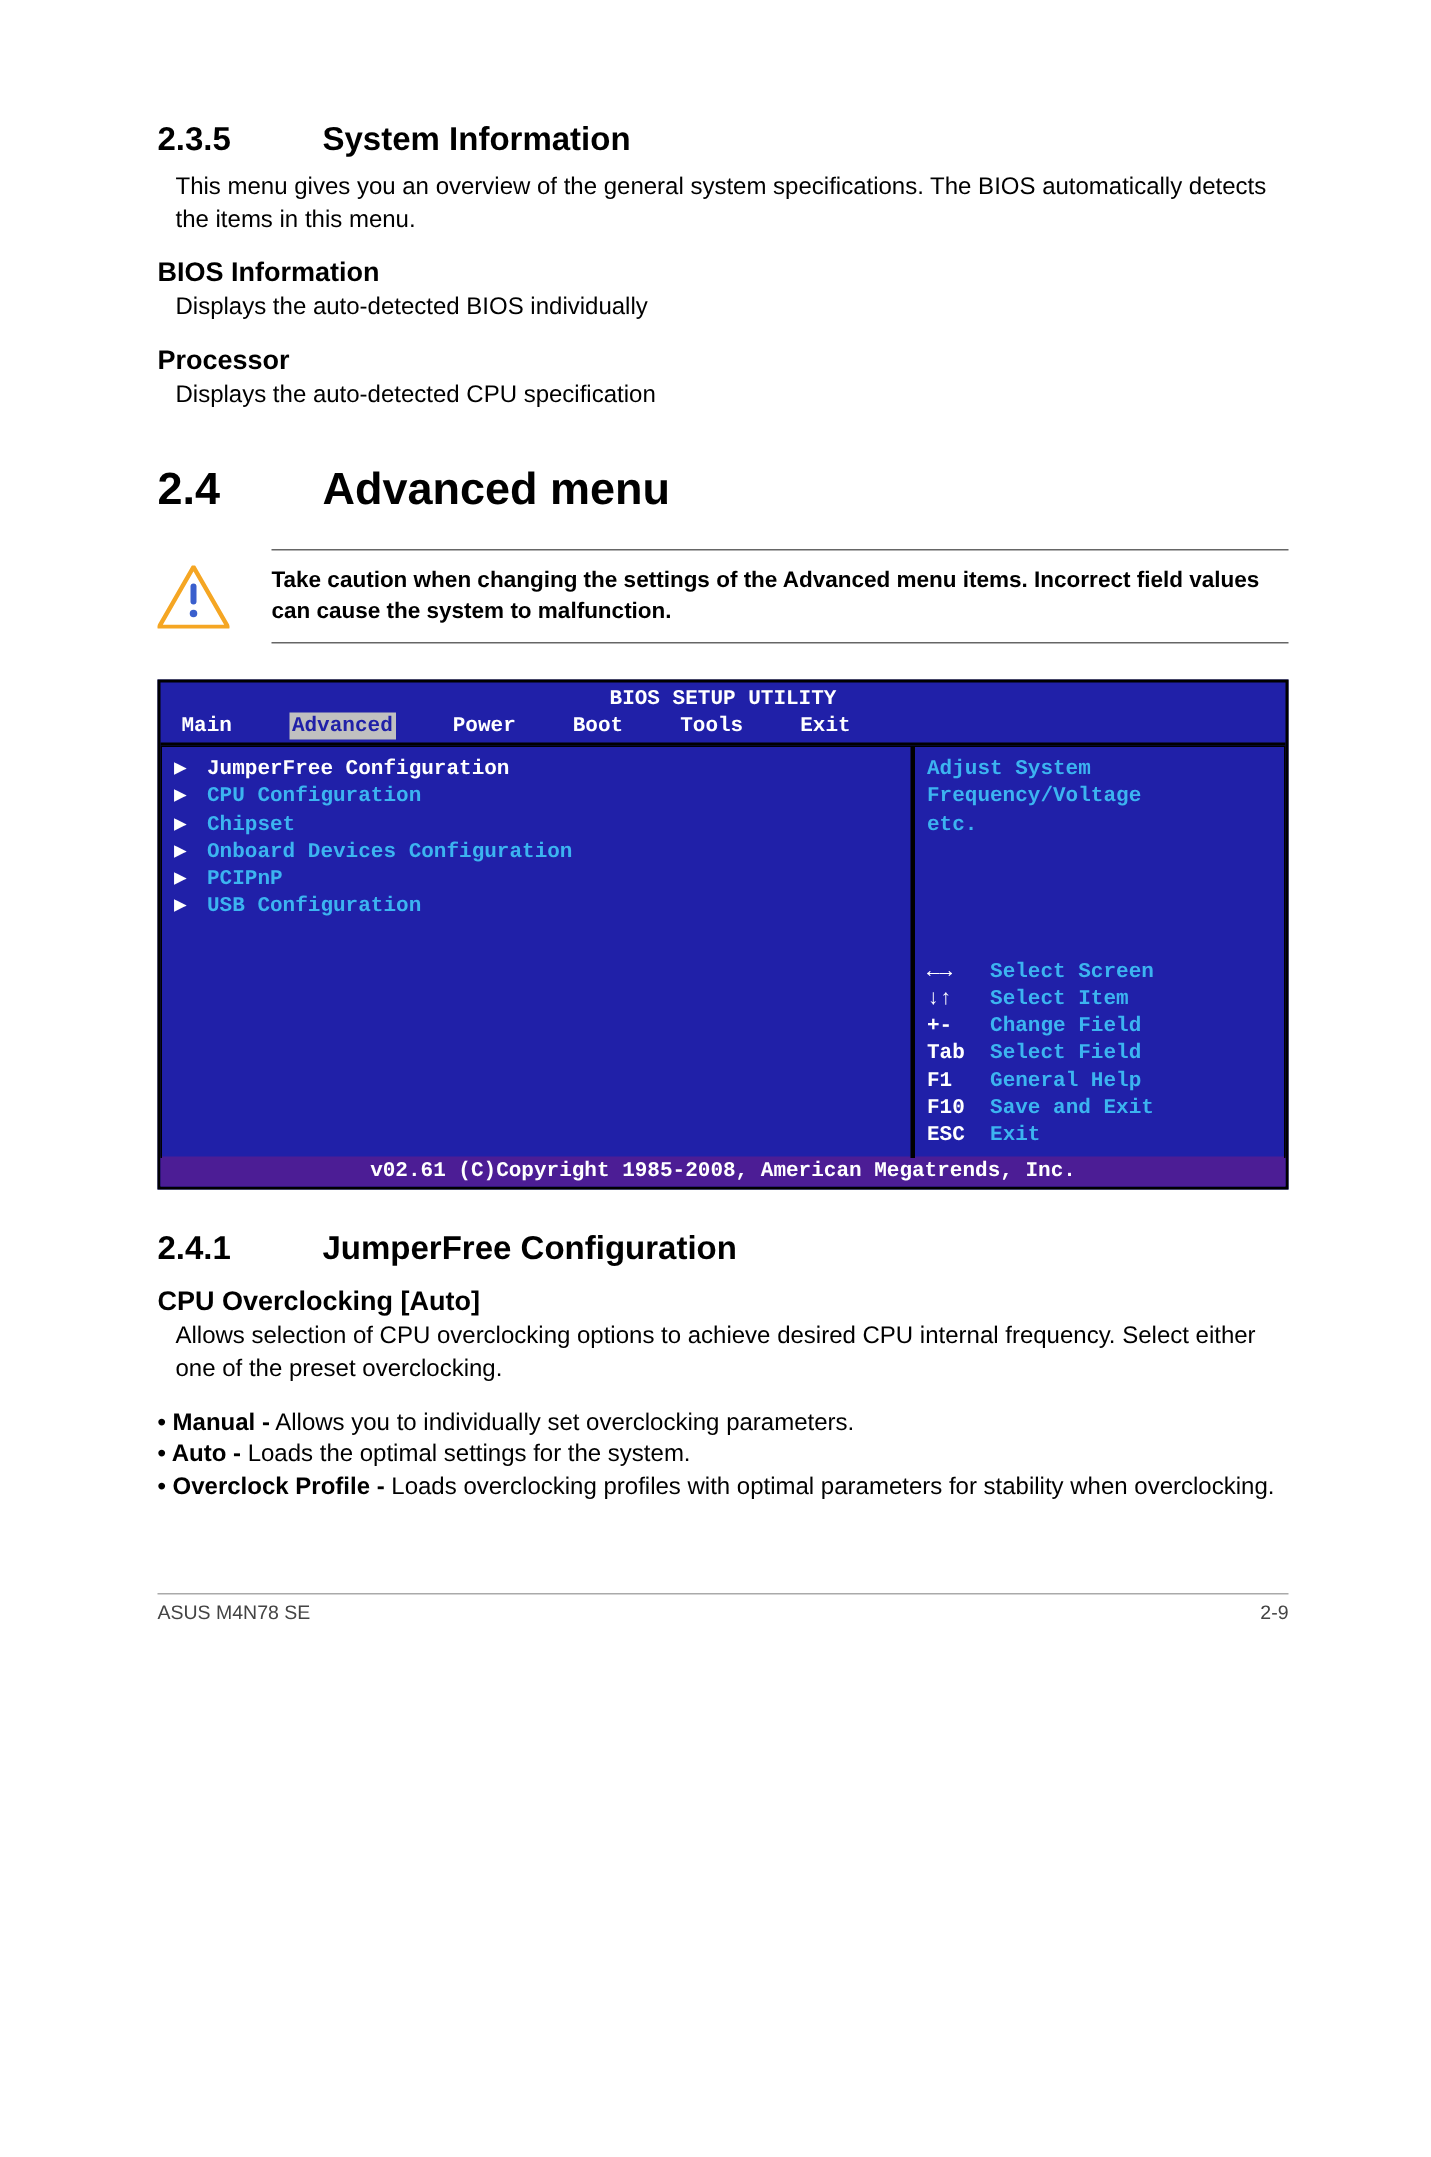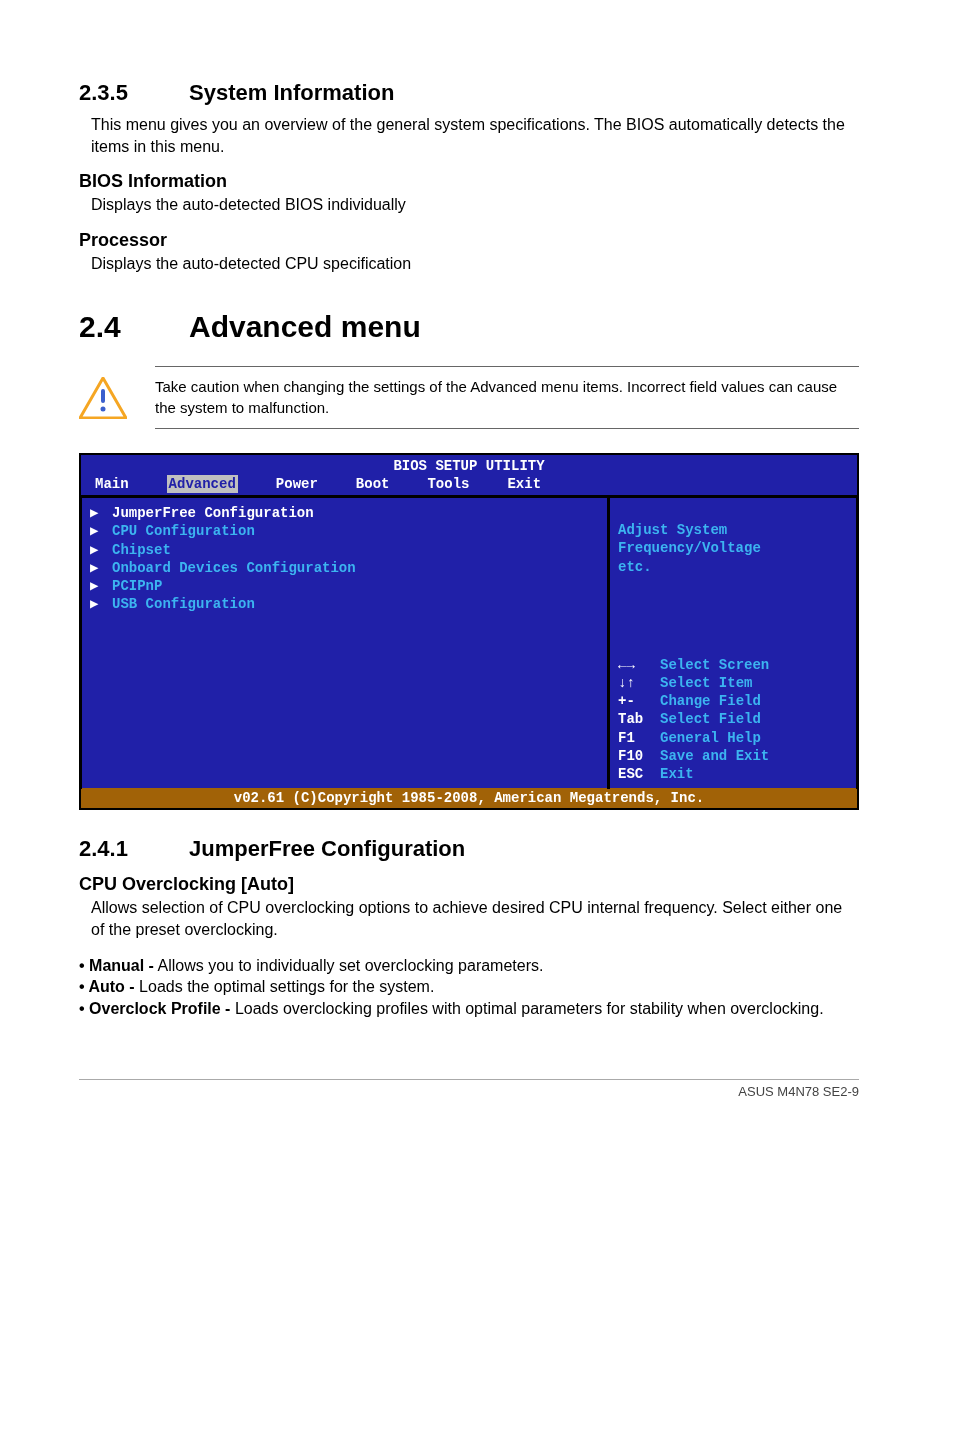--- a/index.html
+++ b/index.html
@@ -4,21 +4,21 @@
 <style>
   body {
     margin: 0;
     padding: 0;
     font-family: Arial, Helvetica, sans-serif;
     color: #000;
     background: #fff;
     width: 954px;
   }
   .page {
-    padding: 80px 95px 40px 79px;
+    padding: 80px 95px 40px 105px;
   }
   h2.section-title {
     font-size: 22px;
     font-weight: bold;
     margin: 0 0 8px 0;
     display: flex;
   }
   h2.section-title .num { width: 110px; }
   h2.main-title {
     font-size: 30px;
@@ -31,20 +31,21 @@
     font-size: 16px;
     line-height: 1.35;
     margin: 0 0 14px 12px;
   }
   h3.sub { font-size: 18px; font-weight: bold; margin: 12px 0 2px 0; }
   .note-row {
     display: flex;
     align-items: center;
     gap: 28px;
     margin: 22px 0 24px 0;
+    font-weight: bold;
   }
   .note-lines {
     flex: 1;
     border-top: 1px solid #666;
     border-bottom: 1px solid #666;
     padding: 10px 0;
   }
   .note-lines p { margin:0; font-size:15px; line-height:1.35; }
   .caution-icon {
     width: 48px;
@@ -93,40 +94,40 @@
   .bios-left .norm { color:#3cb4f0; }
   .bios-right {
     width: 230px;
     border: 1px solid #000;
     border-top:none;
     border-bottom:none;
     border-left:2px solid #000;
     padding: 6px 8px;
     color:#3cb4f0;
   }
-  .bios-help { color:#3cb4f0; margin-bottom: 80px; margin-top: 17px; }
+  .bios-help { color:#3cb4f0; margin-bottom: 80px; }
   .bios-keys div { white-space: pre; color:#fff; }
   .bios-keys .lbl { color:#3cb4f0; }
   .bios-footer {
-    background:#a16207;
+    background:#4c1d95;
     color:#fff;
     text-align:center;
     font-family: "Courier New", monospace;
     font-size:14px;
     font-weight:bold;
     padding:1px 0;
     margin-top:-1px;
   }
   .footer-row {
     border-top:1px solid #aaa;
     margin-top: 60px;
     padding-top:4px;
     font-size:13px;
     display:flex;
-    justify-content:flex-end;
+    justify-content:space-between;
     color:#444;
   }
 </style>
 </head>
 <body>
 
 <div class="page">
 
   <h2 class="section-title">
     <span class="num">2.3.5</span>

